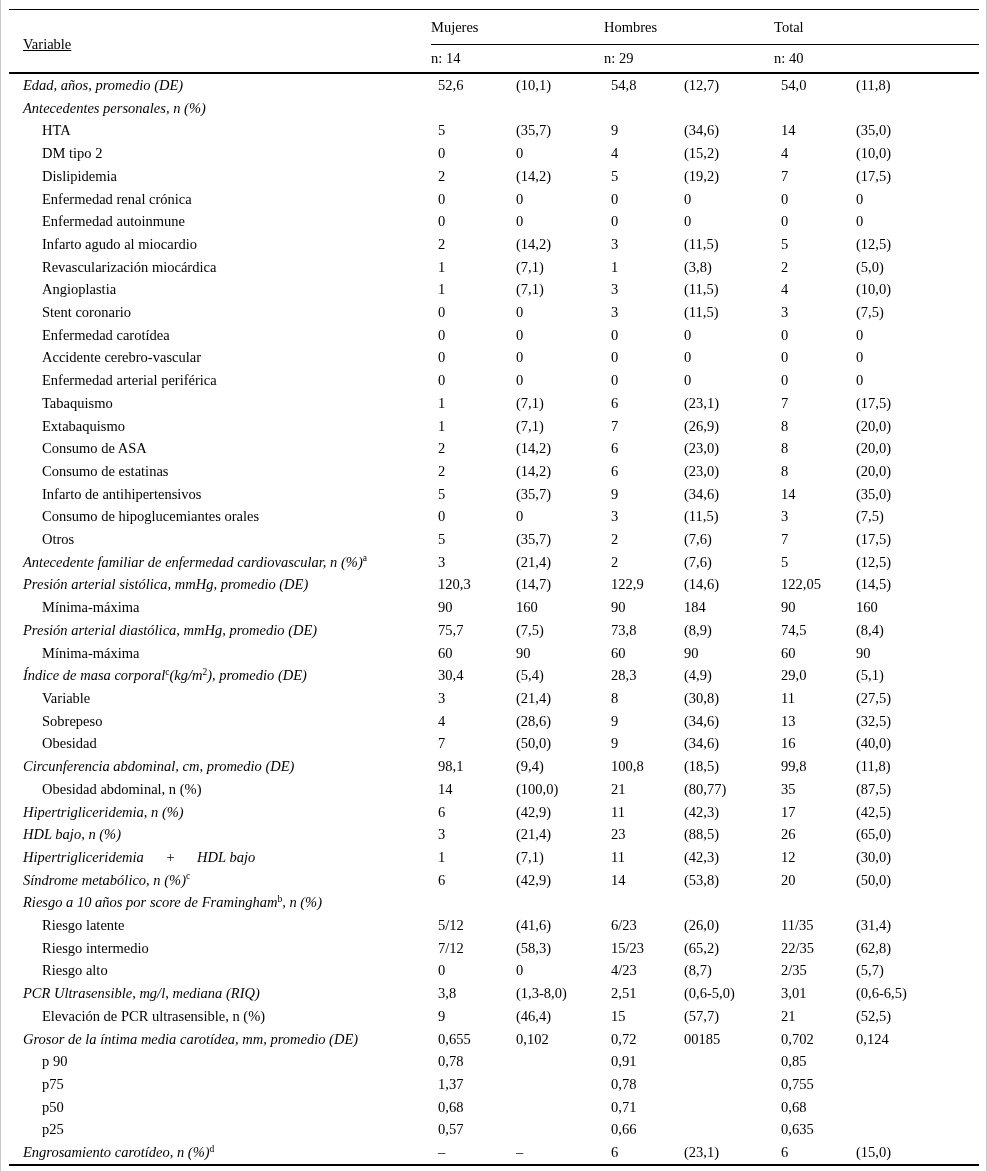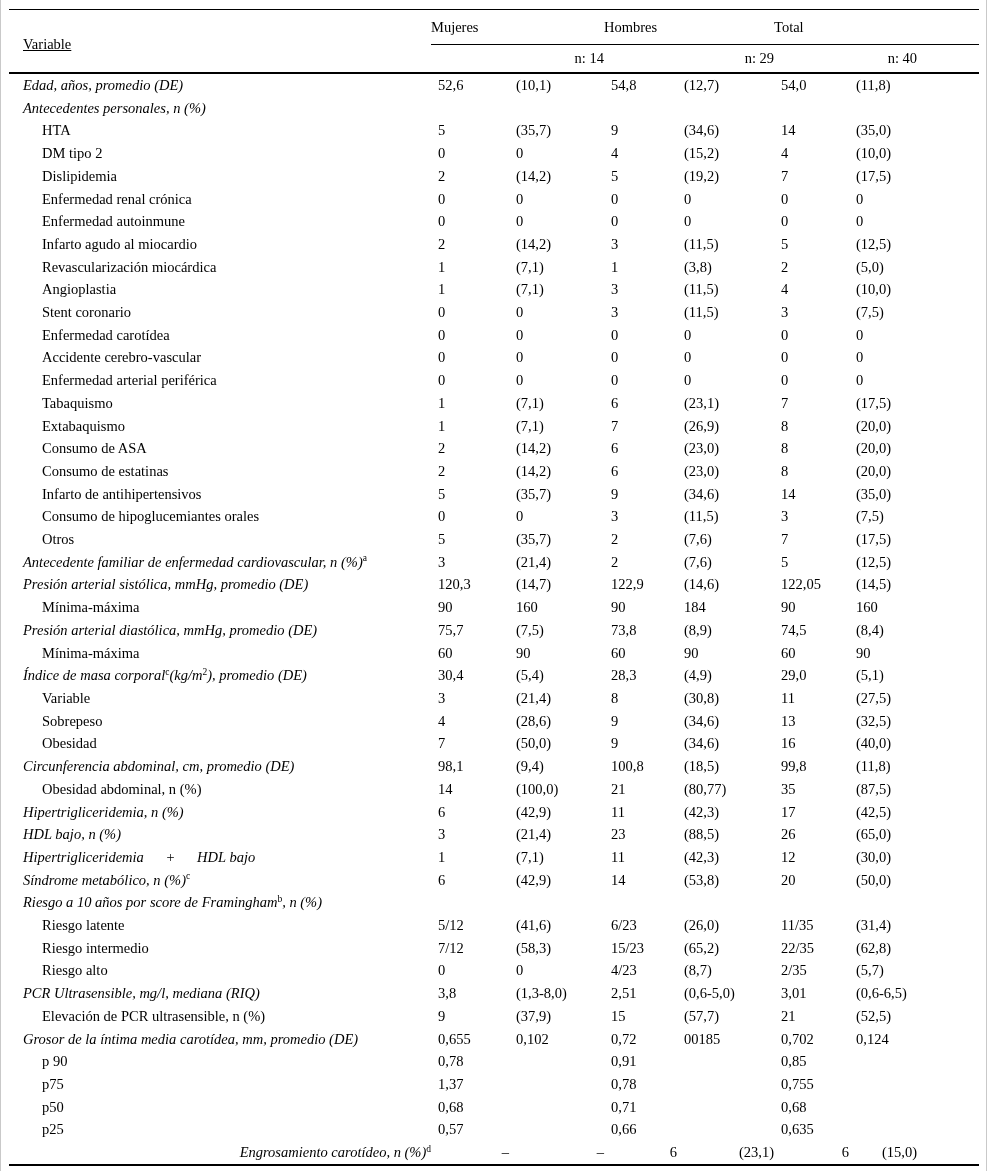--- a/index.html
+++ b/index.html
@@ -40,35 +40,35 @@
     border-bottom:2.5px solid #000;
     text-decoration:underline;
   }
   thead tr.grp th.group{
     text-align:left;
     border-bottom:1.5px solid #000;
   }
   thead tr.grp th.spacer{border-bottom:1.5px solid #000;}
   thead tr.sub th{
     height:27px;
-    text-align:right;
+    text-align:left;
     vertical-align:middle;
     border-bottom:2.5px solid #000;
   }
   
   tbody td{
     height:22.7px;
     line-height:22.7px;
     vertical-align:middle;
   }
   tbody td.lbl{padding-left:14px;}
   tbody tr.ind td.lbl{padding-left:33px;}
   tbody tr.it td.lbl{font-style:italic;}
   tbody td.val{padding-left:7px;}
-  tbody tr:last-child td{border-bottom:2.5px solid #000;text-align:right;}
+  tbody tr:last-child td{border-bottom:2.5px solid #000;}
   sup{
     font-size:9.5px;
     line-height:0;
     vertical-align:baseline;
     position:relative;
     top:-5.5px;
     font-style:normal;
   }
 </style>
 </head>
@@ -508,21 +508,21 @@
           <td class="val">(1,3-8,0)</td>
           <td class="val">2,51</td>
           <td class="val">(0,6-5,0)</td>
           <td class="val">3,01</td>
           <td class="val">(0,6-6,5)</td>
           <td></td>
         </tr>
         <tr class="ind">
           <td class="lbl">Elevación de PCR ultrasensible, n (%)</td>
           <td class="val">9</td>
-          <td class="val">(37,9)</td>
+          <td class="val">(46,4)</td>
           <td class="val">15</td>
           <td class="val">(57,7)</td>
           <td class="val">21</td>
           <td class="val">(52,5)</td>
           <td></td>
         </tr>
         <tr class="it ">
           <td class="lbl">Grosor de la íntima media carotídea, mm, promedio (DE)</td>
           <td class="val">0,655</td>
           <td class="val">0,102</td>

